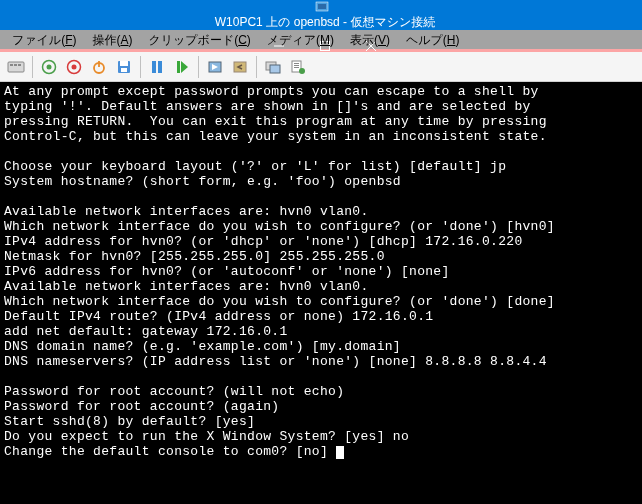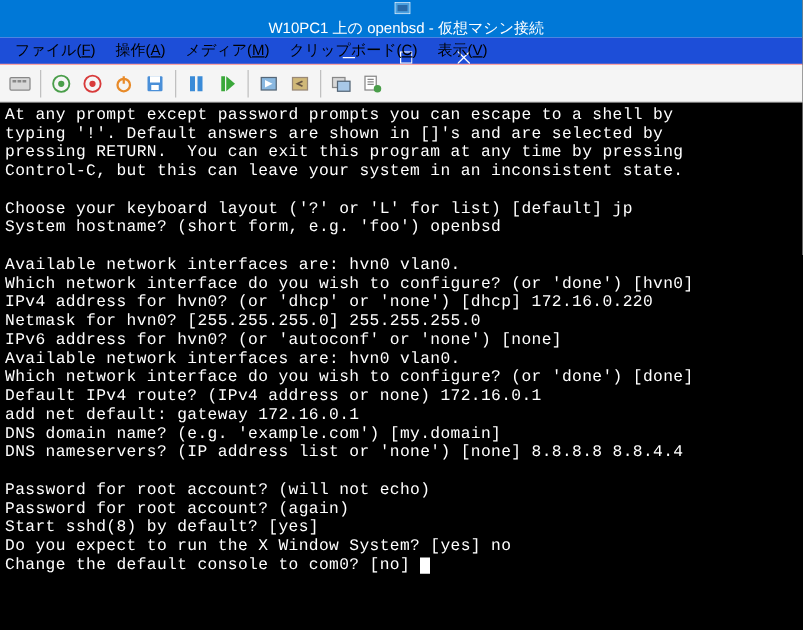--- a/index.html
+++ b/index.html
@@ -5,21 +5,21 @@
   * { margin: 0; padding: 0; box-sizing: border-box; }
   body { font-family: "Yu Gothic UI", "Meiryo UI", "MS UI Gothic", sans-serif; font-size: 12px; background: #fff; width: 642px; height: 504px; overflow: hidden; }
   
   .titlebar { background: #0078d7; color: #fff; height: 30px; display: flex; align-items: center; padding-left: 8px; flex-direction: column; }
   .titlebar-icon { width: 16px; height: 16px; margin-right: 6px; display: inline-flex; align-items: center; justify-content: center; }
   .titlebar-text { flex: 1; font-size: 12px; }
   .titlebar-controls { display: flex; height: 100%; }
   .titlebar-btn { width: 46px; height: 30px; display: flex; align-items: center; justify-content: center; color: #fff; }
   .titlebar-btn.close { background: transparent; }
   
-  .menubar { background: #1d4ed8; border-bottom: 1px solid #fca5a5; height: 22px; display: flex; align-items: flex-start; padding: 0 4px; }
+  .menubar { background: #a3a3a3; border-bottom: 3px solid #fca5a5; height: 22px; display: flex; align-items: flex-start; padding: 0 4px; }
   .menu-item { padding: 2px 8px; font-size: 12px; color: #000; }
   .menu-item u { text-decoration: underline; }
   
   .toolbar { background: #f5f5f5; border-bottom: 1px solid #d0d0d0; height: 30px; display: flex; align-items: center; padding: 0 4px; gap: 1px; }
   .tool-sep { width: 1px; height: 22px; background: #c0c0c0; margin: 0 3px; }
   .tool-btn { width: 24px; height: 24px; display: flex; align-items: center; justify-content: center; border-radius: 2px; }
   .tool-btn svg { display: block; }
   
   .console { background: #000; color: #fff; font-family: "Consolas", "Courier New", monospace; font-size: 13px; line-height: 15px; padding: 2px 4px; height: 504px; overflow: hidden; white-space: pre; letter-spacing: 0.3px; }
   .cursor { background: #fff; display: inline-block; width: 8px; height: 13px; vertical-align: text-bottom; }
@@ -53,23 +53,24 @@
           <line x1="0" y1="0" x2="10" y2="10" stroke="#fff" stroke-width="1"></line>
           <line x1="10" y1="0" x2="0" y2="10" stroke="#fff" stroke-width="1"></line>
         </svg>
     </div>
   </div>
 </div>
 
 <div class="menubar">
   <span class="menu-item"><span>ファイル</span>(<u>F</u>)</span>
   <span class="menu-item"><span>操作</span>(<u>A</u>)</span>
+  <span class="menu-item"><span>クリップボード</span>(<u>C</u>)</span>
   <span class="menu-item"><span>メディア</span>(<u>M</u>)</span>
-  <span class="menu-item"><span>クリップボード</span>(<u>C</u>)</span>
   <span class="menu-item"><span>表示</span>(<u>V</u>)</span>
+  <span class="menu-item"><span>ヘルプ</span>(<u>H</u>)</span>
 </div>
 
 <div class="toolbar">
   <div class="tool-btn">
     <svg width="18" height="18" viewBox="0 0 18 18">
         <rect x="1" y="4" width="16" height="10" rx="1" fill="#d8d8d8" stroke="#888"></rect>
         <rect x="3" y="6" width="3" height="2" fill="#888"></rect>
         <rect x="7" y="6" width="3" height="2" fill="#888"></rect>
         <rect x="11" y="6" width="3" height="2" fill="#888"></rect>
       </svg>

